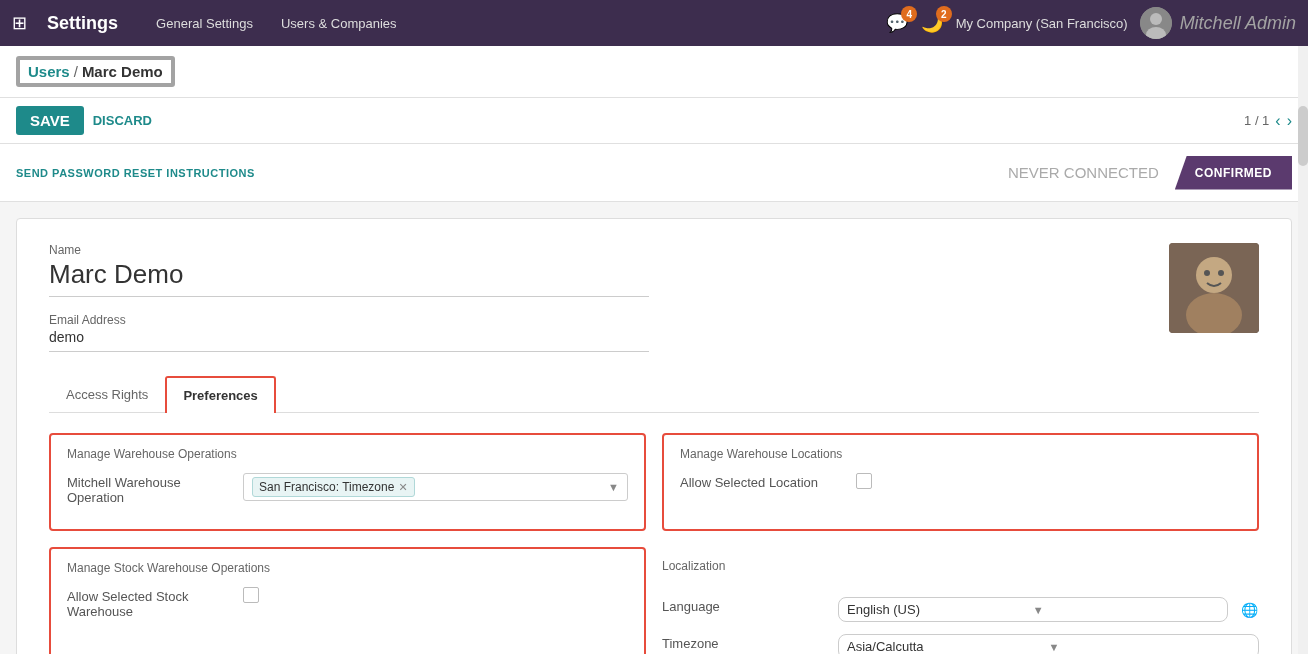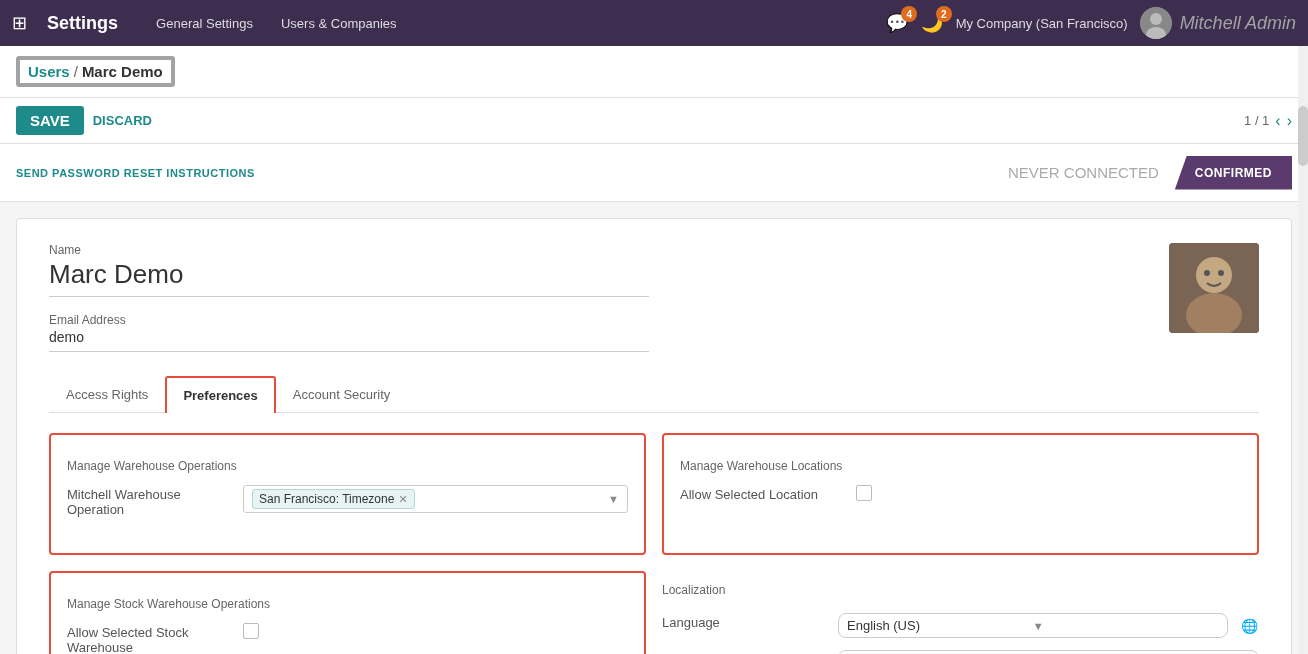--- a/index.html
+++ b/index.html
@@ -199,21 +199,21 @@
     
     .section-grid {
       display: grid;
       grid-template-columns: 1fr 1fr;
       gap: 16px;
       margin-bottom: 16px;
     }
     .section-box {
       border: 2px solid #e74c3c;
       border-radius: 4px;
-      padding: 24px 16px;
+      padding: 12px 16px;
     }
     .section-box-plain {
       border: none;
       padding: 12px 0;
     }
     .section-title {
       font-size: 12px;
       color: #666;
       margin-bottom: 12px;
       font-weight: normal;
@@ -274,21 +274,21 @@
       color: #333;
       display: flex;
       align-items: center;
       gap: 4px;
     }
     .tag-close { cursor: pointer; color: #888; font-size: 11px; }
     .dropdown-arrow { color: #888; font-size: 11px; margin-left: auto; cursor: pointer; }
 
     
     .localization-section { padding: 12px 0; }
-    .loc-title { font-size: 12px; color: #666; margin-bottom: 16px; }
+    .loc-title { font-size: 12px; color: #666; margin-bottom: 24px; }
     .select-field {
       display: flex;
       align-items: center;
       border: 1px solid #ccc;
       border-radius: 8px;
       background: #fff;
       padding: 4px 8px;
       flex: 1;
       cursor: pointer;
       font-size: 13px;
@@ -394,23 +394,20 @@
         </div>
       </div>
     </div>
 
     <div class="tabs">
       <div class="tab">
         <span>Access Rights</span>
       </div>
       <div class="tab active">
         <span>Preferences</span>
-      </div>
-      <div class="tab">
-        <span>Account Security</span>
       </div>
     </div>
 
     <div class="tab-content">
       <div class="section-grid">
 
         <div class="section-box">
           <div class="section-title">Manage Warehouse Operations</div>
           <div class="field-row">
             <div class="field-row-label">Mitchell Warehouse Operation</div>

